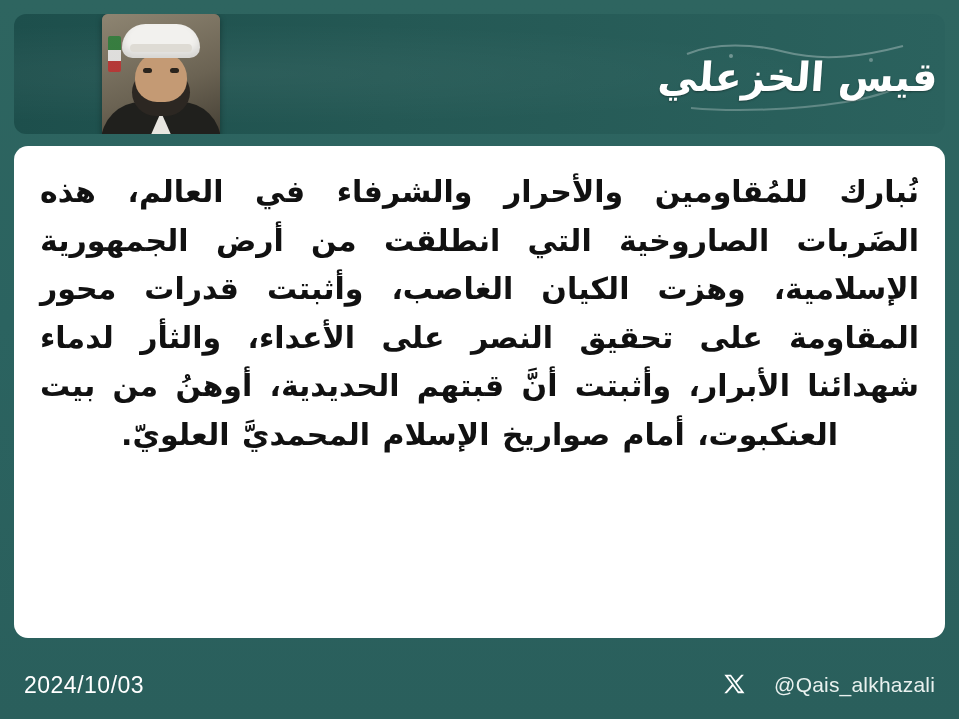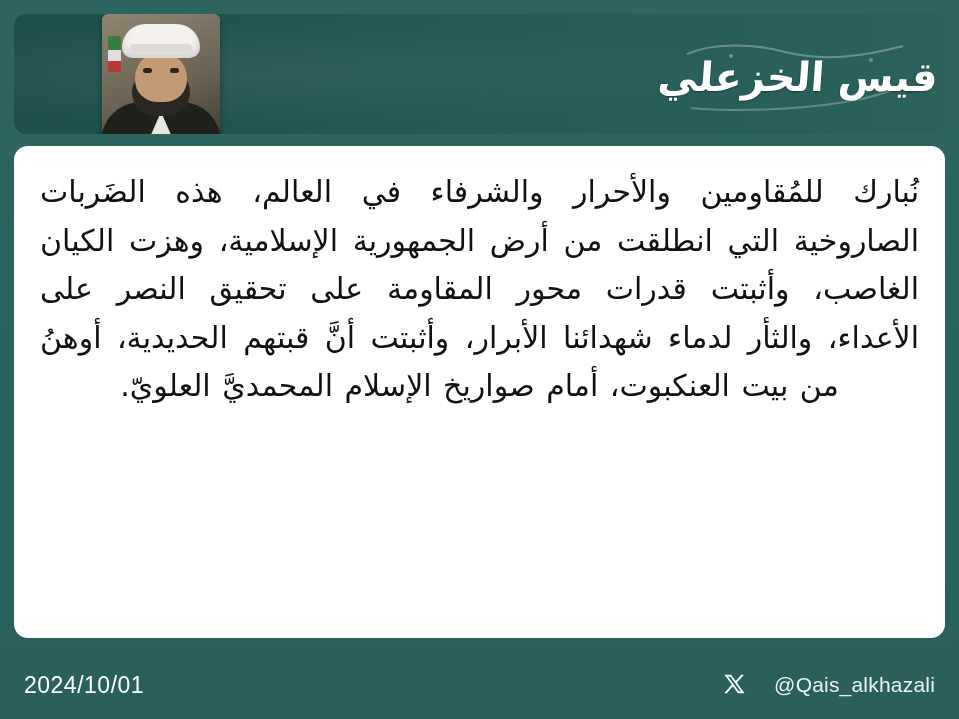--- a/index.html
+++ b/index.html
@@ -194,21 +194,21 @@
     box-sizing: border-box;
     padding: 22px 26px 18px 26px;
     overflow: hidden;
   }
   .panel-text {
     direction: rtl;
     text-align: justify;
     text-align-last: center;
     color: #111111;
     font-size: 30px;
-    font-weight: 400;
+    font-weight: 700;
     line-height: 1.62;
     letter-spacing: 0px;
     word-spacing: 2px;
     font-family: "DejaVu Sans", "Liberation Sans", sans-serif;
   }
 
   
   .footer {
     position: absolute;
     bottom: 0;
@@ -286,16 +286,16 @@
 
   <div class="footer">
     <div class="handle-group">
       <span class="x-logo">
         <svg viewBox="0 0 24 24" width="26" height="26" aria-hidden="true">
           <path fill="#ffffff" d="M2.2 2.5h6.1l4.3 5.9 5.2-5.9h2.4l-6.5 7.4 7.1 9.6h-6.1l-4.6-6.3-5.6 6.3H2.1l7-7.9L2.2 2.5zm3.3 1.6 9.9 13.6h2.1L7.7 4.1H5.5z"></path>
         </svg>
       </span>
       <span class="handle">@Qais_alkhazali</span>
     </div>
-    <div class="date">2024/10/01</div>
+    <div class="date">2024/10/03</div>
   </div>
 
 </div>
 
 </body></html>

